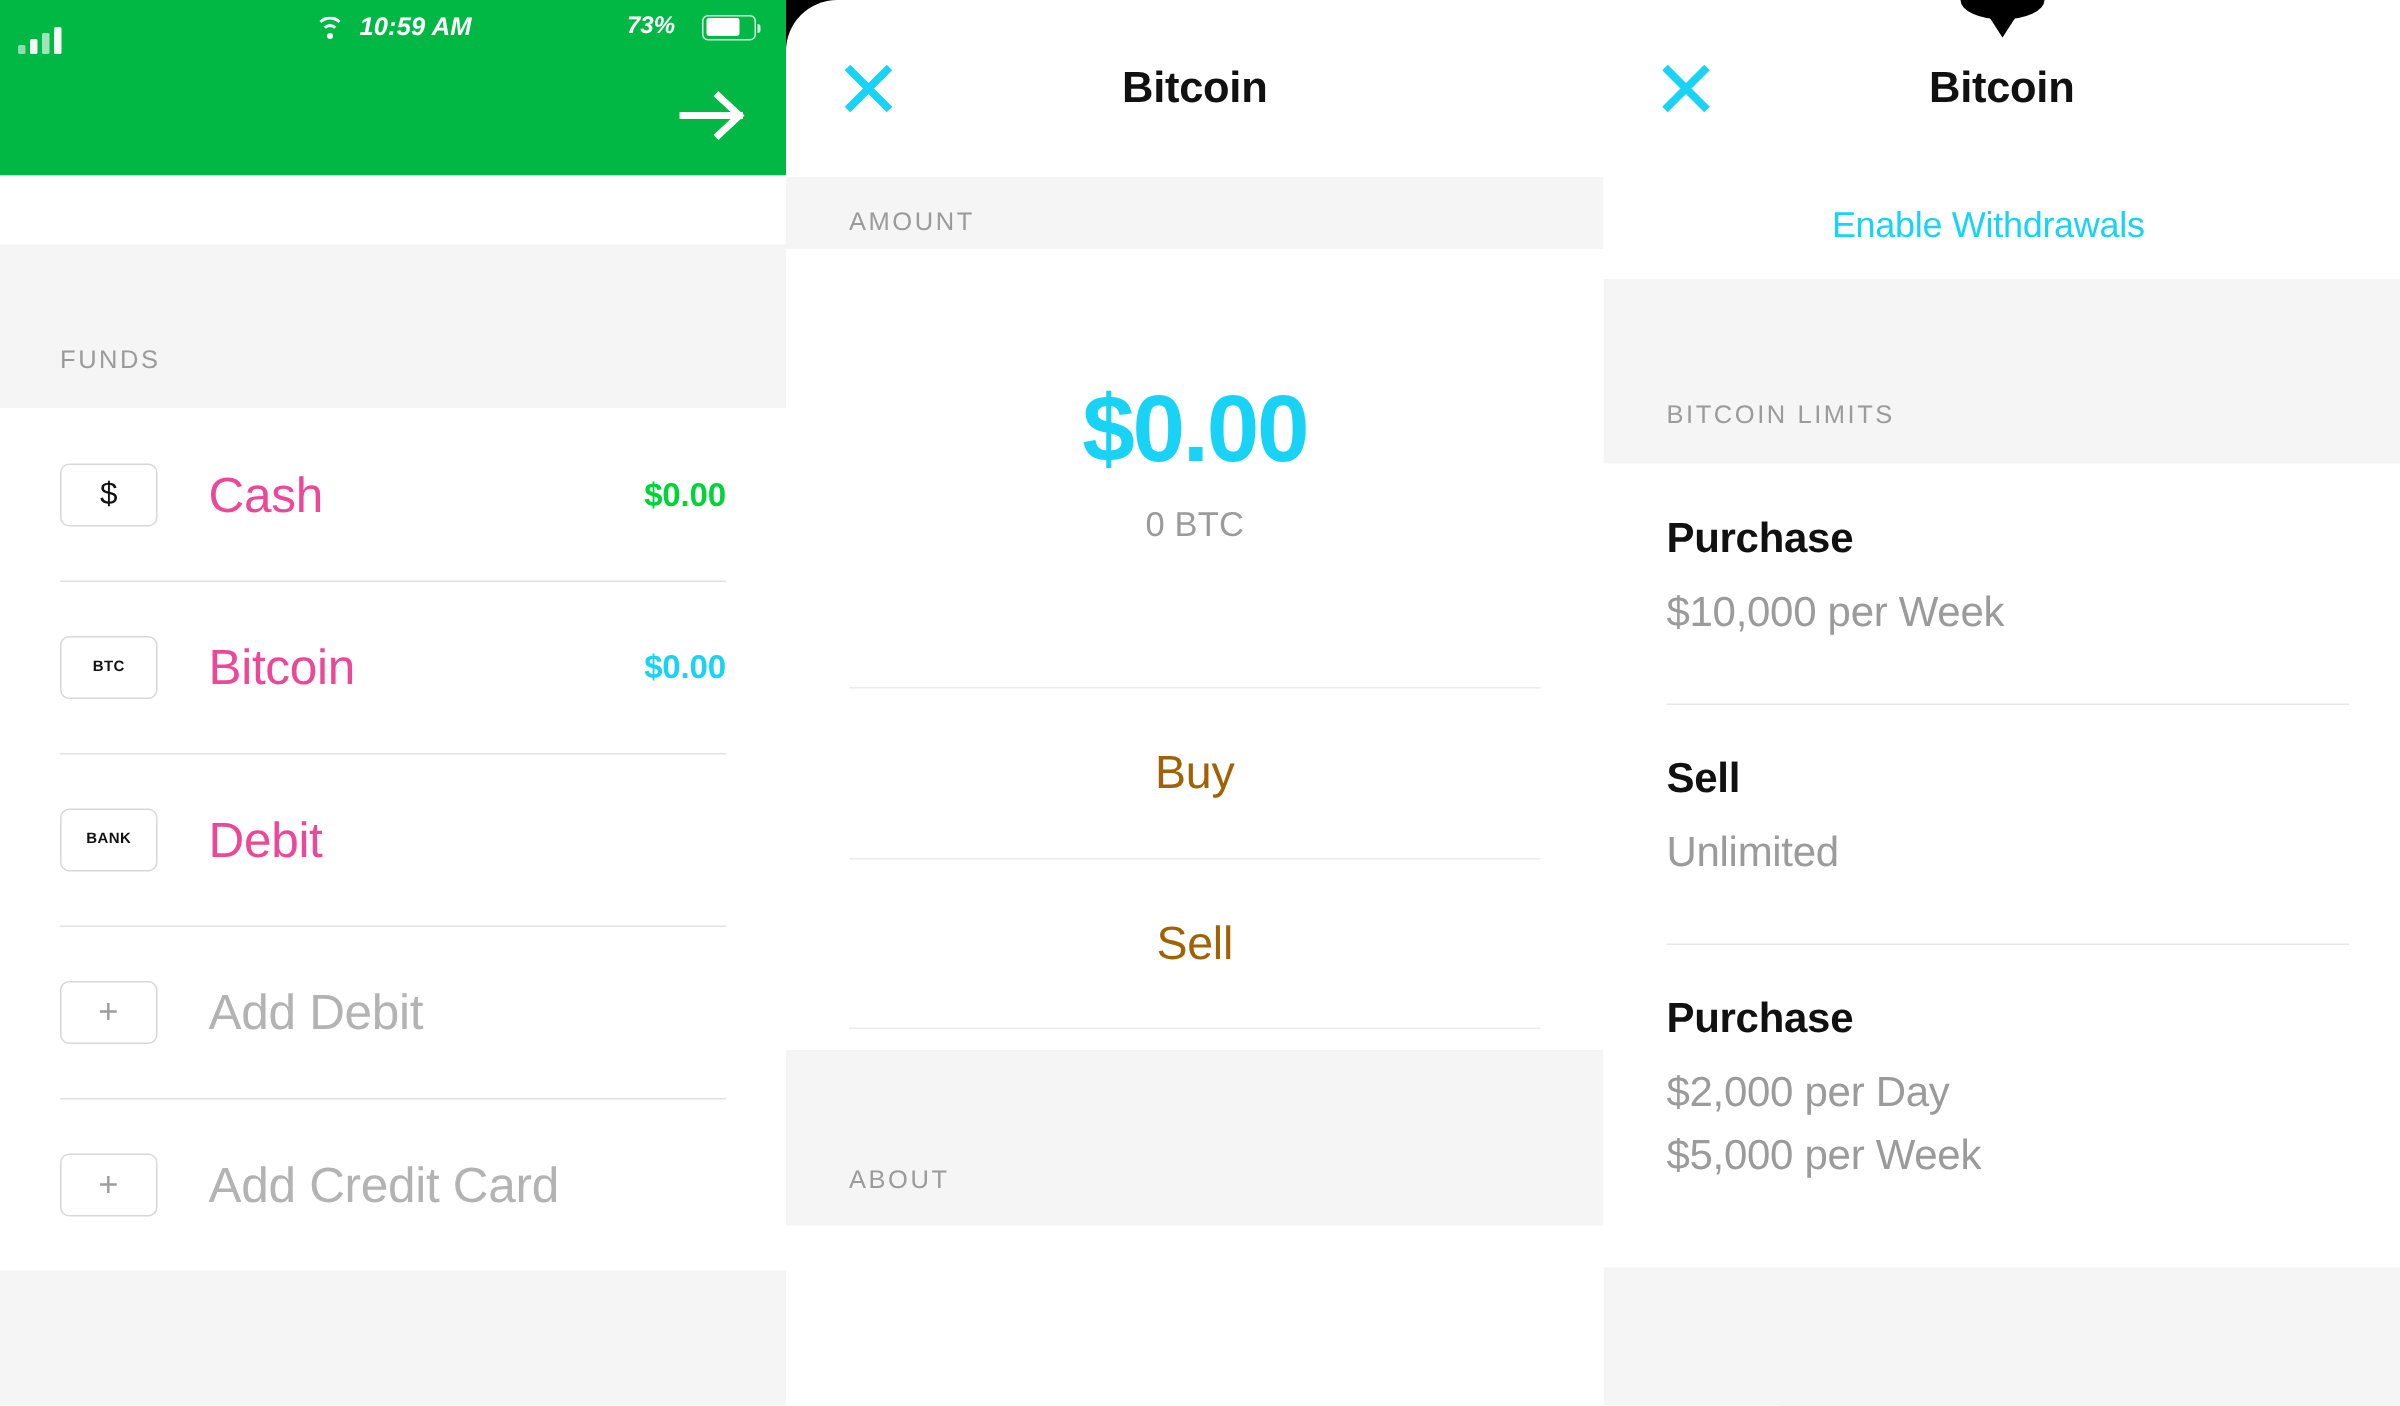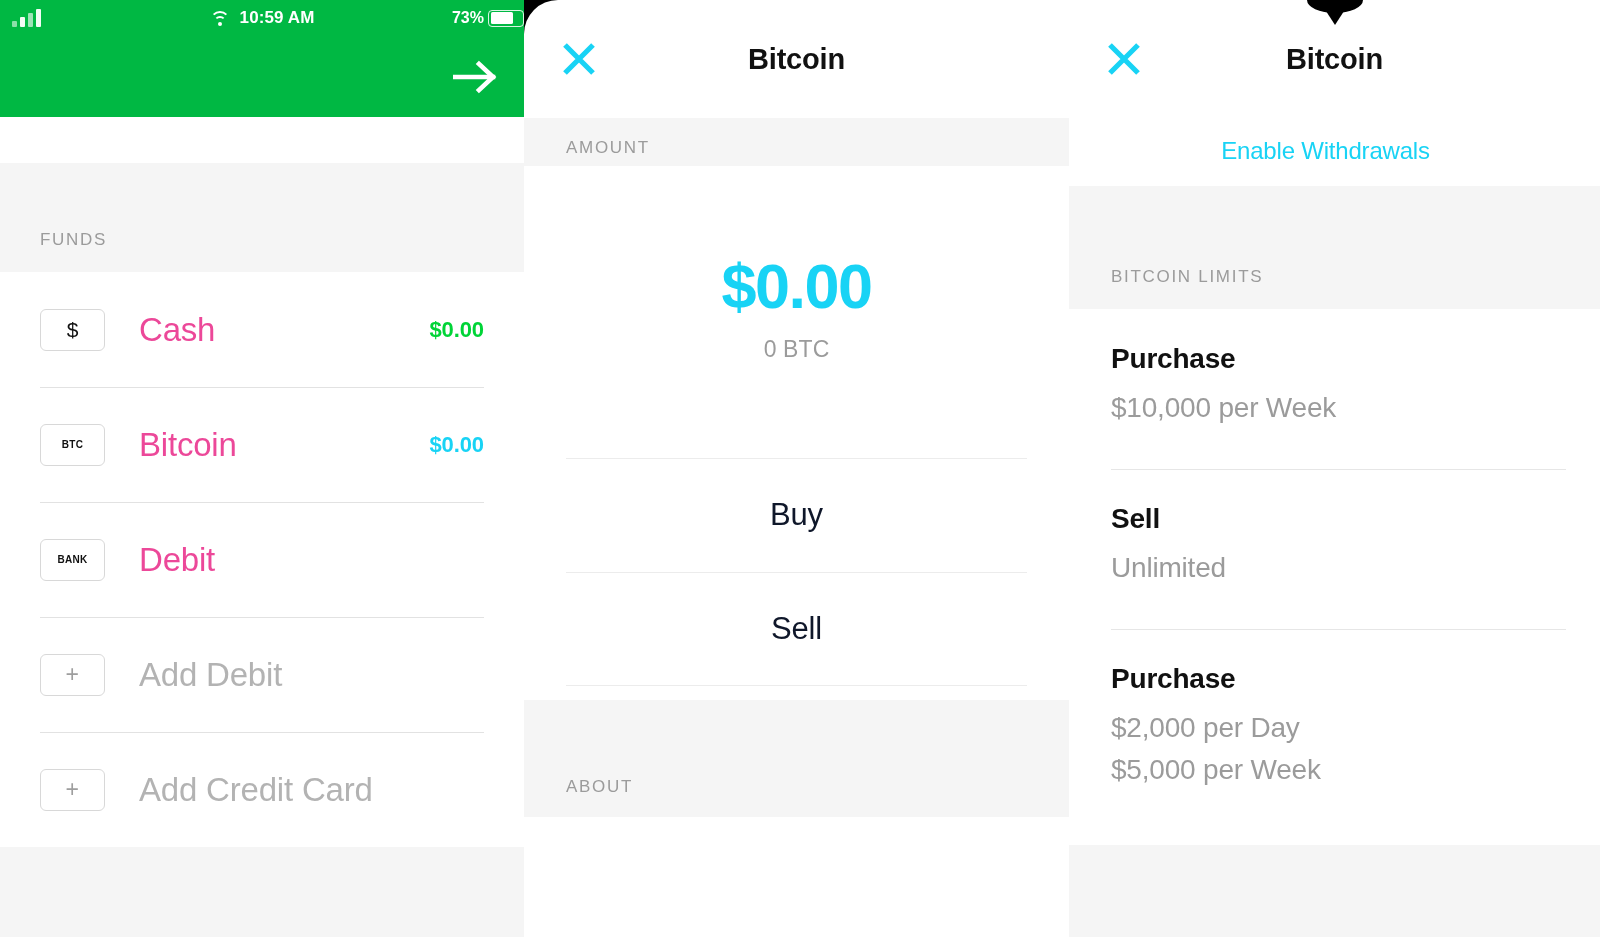--- a/index.html
+++ b/index.html
@@ -44,21 +44,21 @@
     width:0; height:0;
     border-left:11px solid transparent;
     border-right:11px solid transparent;
     border-top:17px solid #000000;
   }
 
   
   .statusbar {
     position:absolute; top:0; left:0; width:524px; height:36px;
     background:#00b843; color:#ffffff;
-    display:flex; align-items:center;
+    display:flex; align-items:flex-end;font-style:italic;
   }
   .sb-signal { display:flex; align-items:flex-end; gap:3px; margin-left:12px; height:18px; }
   .sb-signal i { display:block; width:5px; background:#ffffff; border-radius:1px; }
   .sb-signal i:nth-child(1){ height:6px;  opacity:.55; }
   .sb-signal i:nth-child(2){ height:10px; opacity:.95; }
   .sb-signal i:nth-child(3){ height:14px; opacity:.62; }
   .sb-signal i:nth-child(4){ height:18px; opacity:.95; }
 
   .sb-center {
     position:absolute; left:0; right:0; top:0; height:36px;
@@ -73,22 +73,22 @@
   }
   .sb-wifi span:nth-child(1){ top:0px; width:20px; height:20px; }
   .sb-wifi span:nth-child(2){ top:5px; width:12px; height:12px; }
   .sb-wifi-dot {
     position:absolute; bottom:0; left:50%; transform:translateX(-50%);
     width:4px; height:4px; border-radius:50%; background:#ffffff;
   }
   .sb-time { font-size:17px; font-weight:600; letter-spacing:.1px; }
 
   .sb-right {
-    position:absolute; right:0; top:0; height:36px;
-    display:flex; align-items:center; gap:4px;
+    position:absolute; right:20px; top:0; height:36px;
+    display:flex; align-items:center; gap:18px;
   }
   .sb-pct { font-size:16px; font-weight:600; }
   .sb-batt {
     position:relative; width:36px; height:17px;
     border:1.8px solid rgba(255,255,255,.85); border-radius:4px;
     padding:1.6px;
   }
   .sb-batt-fill { height:100%; width:73%; background:#ffffff; border-radius:1.6px; }
   .sb-batt::after {
     content:""; position:absolute; right:-4px; top:5px;
@@ -183,21 +183,21 @@
   }
   .amount-big {
     font-size:63px; font-weight:700; color:#18d3f5; letter-spacing:-1.5px;
   }
   .amount-sub { font-size:23px; color:#9b9b9b; letter-spacing:.1px; }
 
   .action-list { position:absolute; top:458px; left:42px; right:42px; }
   .action-row {
     position:relative; height:114px;
     display:flex; align-items:center; justify-content:center;
-    font-size:31px; color:#0f172a; letter-spacing:-.2px; cursor:pointer;
+    font-size:31px; color:#a16207; letter-spacing:-.2px; cursor:pointer;
   }
   .action-row::before {
     content:""; position:absolute; top:0; left:0; right:0;
     height:1px; background:#ececec;
   }
   .action-row:last-child::after {
     content:""; position:absolute; bottom:0; left:0; right:0;
     height:1px; background:#ececec;
   }
 

